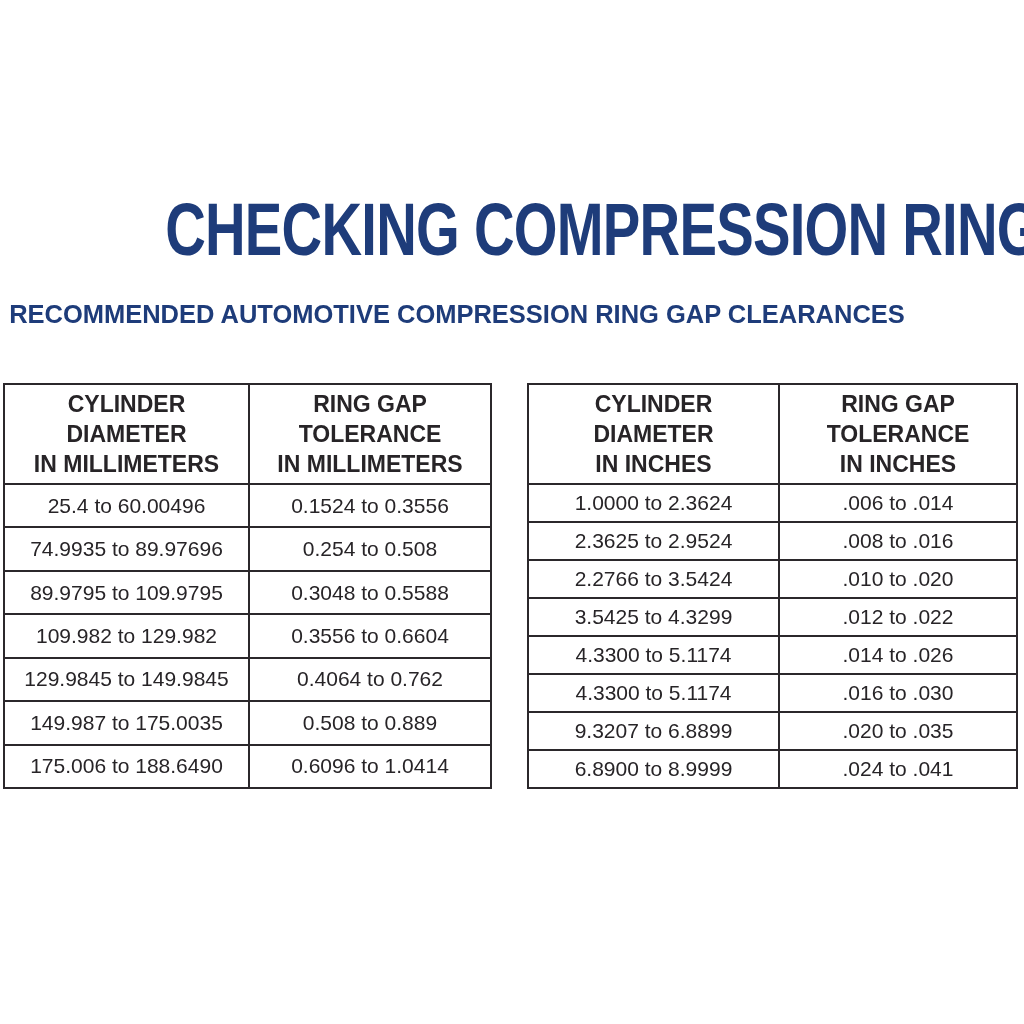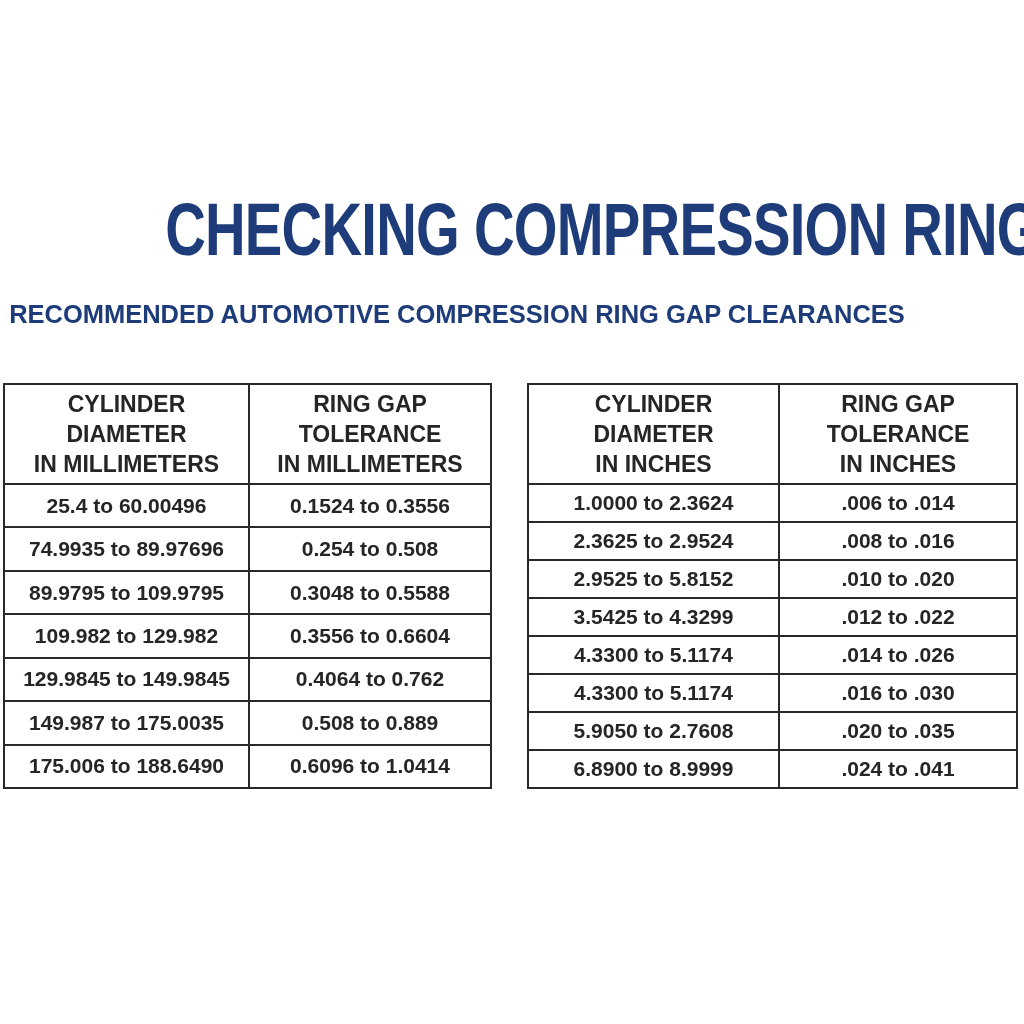--- a/index.html
+++ b/index.html
@@ -60,21 +60,21 @@
     height:98px;
     font-size:23px;
     font-weight:bold;
     color:var(--ink);
     line-height:30px;
     margin-left:31px;
   }
   table.spec td{
     height:36px;
     font-size:21px;
-    font-weight:bold;
+    font-weight:normal;
     color:var(--ink);
   }
   .t-mm .col1{width:243px;}
   .t-mm .col2{width:240px;}
   .t-in .col1{width:249px;}
   .t-in .col2{width:236px;}
 </style>
 </head>
 <body>
 
@@ -153,37 +153,37 @@
     <tbody>
       <tr>
         <td>1.0000 to 2.3624</td>
         <td>.006 to .014</td>
       </tr>
       <tr>
         <td>2.3625 to 2.9524</td>
         <td>.008 to .016</td>
       </tr>
       <tr>
-        <td>2.9525 to 5.8152</td>
+        <td>2.2766 to 3.5424</td>
         <td>.010 to .020</td>
       </tr>
       <tr>
         <td>3.5425 to 4.3299</td>
         <td>.012 to .022</td>
       </tr>
       <tr>
         <td>4.3300 to 5.1174</td>
         <td>.014 to .026</td>
       </tr>
       <tr>
         <td>4.3300 to 5.1174</td>
         <td>.016 to .030</td>
       </tr>
       <tr>
-        <td>5.9050 to 2.7608</td>
+        <td>9.3207 to 6.8899</td>
         <td>.020 to .035</td>
       </tr>
       <tr>
         <td>6.8900 to 8.9999</td>
         <td>.024 to .041</td>
       </tr>
     </tbody>
   </table>
 
 </div>

